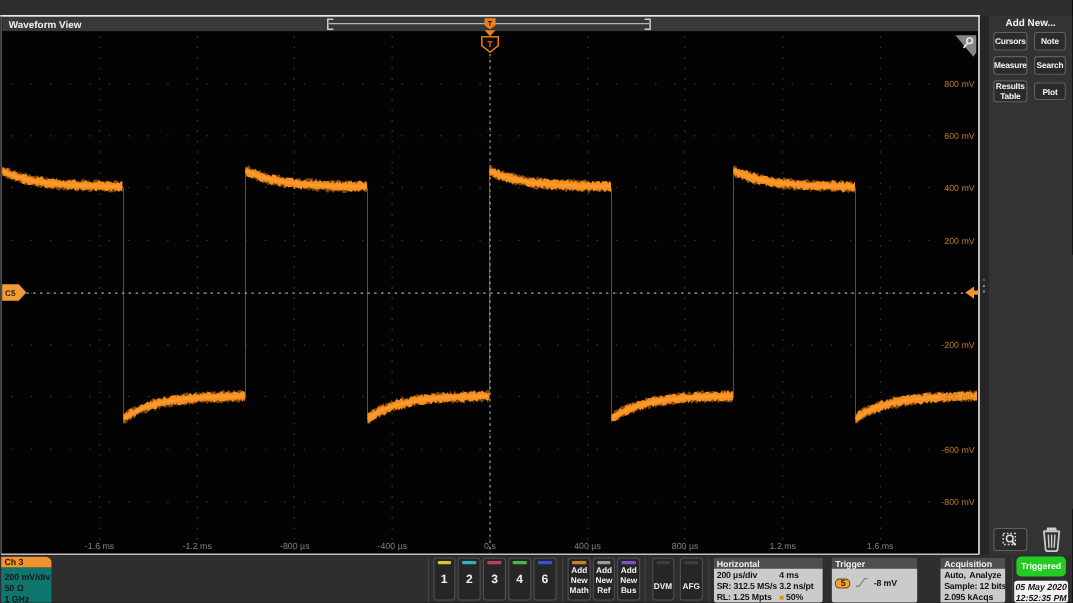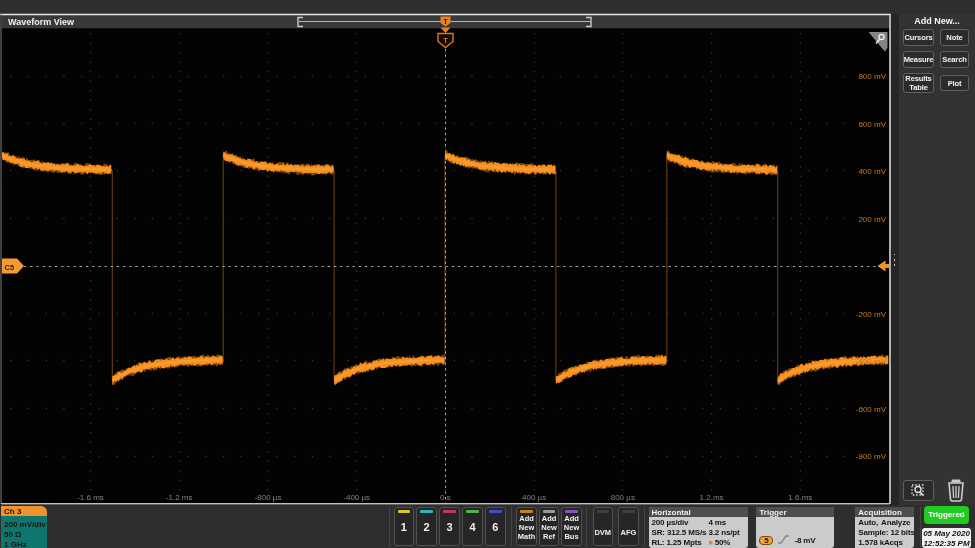--- a/index.html
+++ b/index.html
@@ -214,28 +214,28 @@
     <div class="phdr">Horizontal</div>
     <div class="pbody">
       <div class="prow"><span>200 µs/div</span><span class="c2">4 ms</span></div>
       <div class="prow"><span>SR: 312.5 MS/s</span><span class="c2">3.2 ns/pt</span></div>
       <div class="prow"><span>RL: 1.25 Mpts</span><span class="c2"><span id="hicon">■</span> 50%</span></div>
     </div>
   </div>
   <div class="panel" style="left:756.4px;width:77.5px;">
     <div class="phdr">Trigger</div>
     <div class="pbody">
-      <div class="prow" style="margin-top:16px;"><span id="tbadge">5</span><svg width="13" height="10" viewBox="0 0 13 10" style="vertical-align:-1px;margin-left:4px;">
+      <div class="prow" style="margin-top:6px;"><span id="tbadge">5</span><svg width="13" height="10" viewBox="0 0 13 10" style="vertical-align:-1px;margin-left:4px;">
               <path d="M1,9 h3 l5,-7 h3" fill="none" stroke="#888888" stroke-width="1.3"></path>
             </svg><span style="margin-left:4px;">-8 mV</span></div>
     </div>
   </div>
   <div class="panel" style="left:840.3px;width:74px;padding-left:15px;">
     <div class="phdr">Acquisition</div>
     <div class="pbody">
       <div class="prow"><span>Auto,</span><span class="c2b">Analyze</span></div>
       <div class="prow"><span>Sample: 12 bits</span></div>
-      <div class="prow"><span>1.578 kAcqs</span></div>
+      <div class="prow"><span>2.095 kAcqs</span></div>
     </div>
   </div>
   <div id="trigd">Triggered</div>
   <div id="dtime">05 May 2020<br>12:52:35 PM</div>
 </div>
 </div>
 </body></html>

